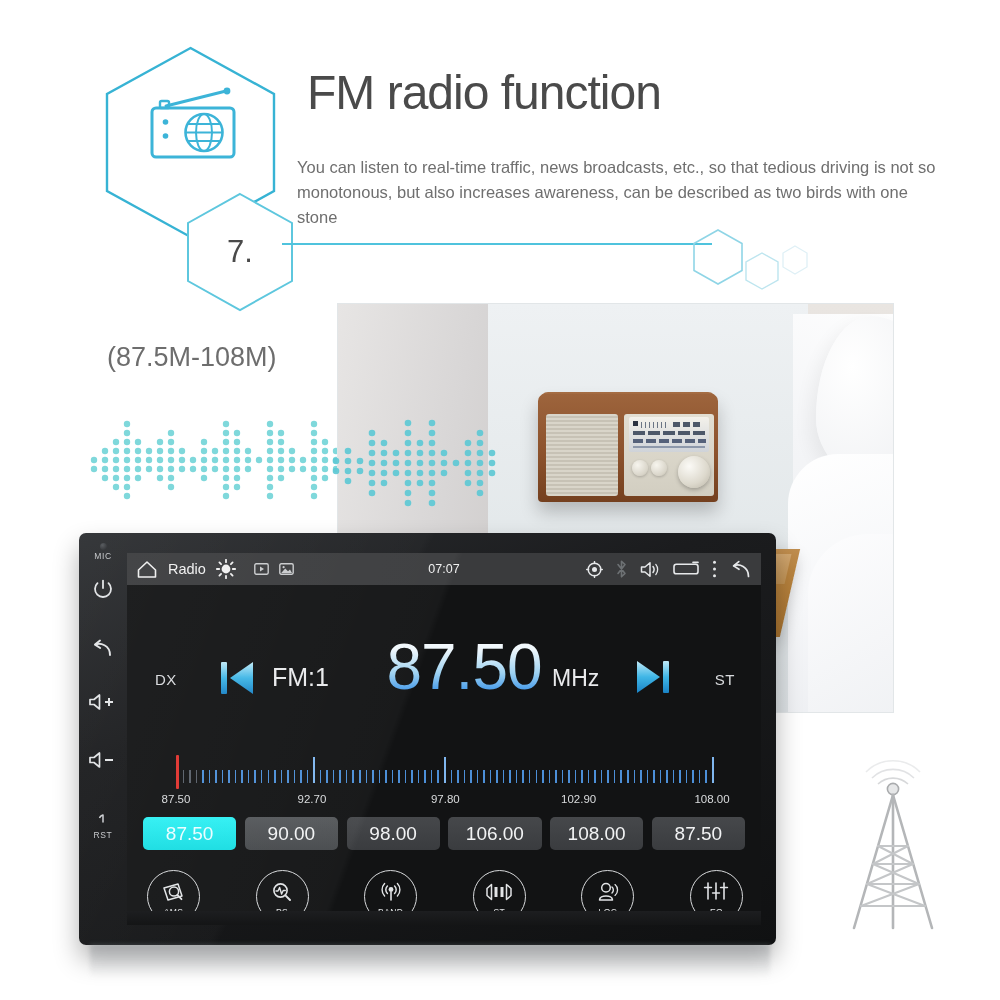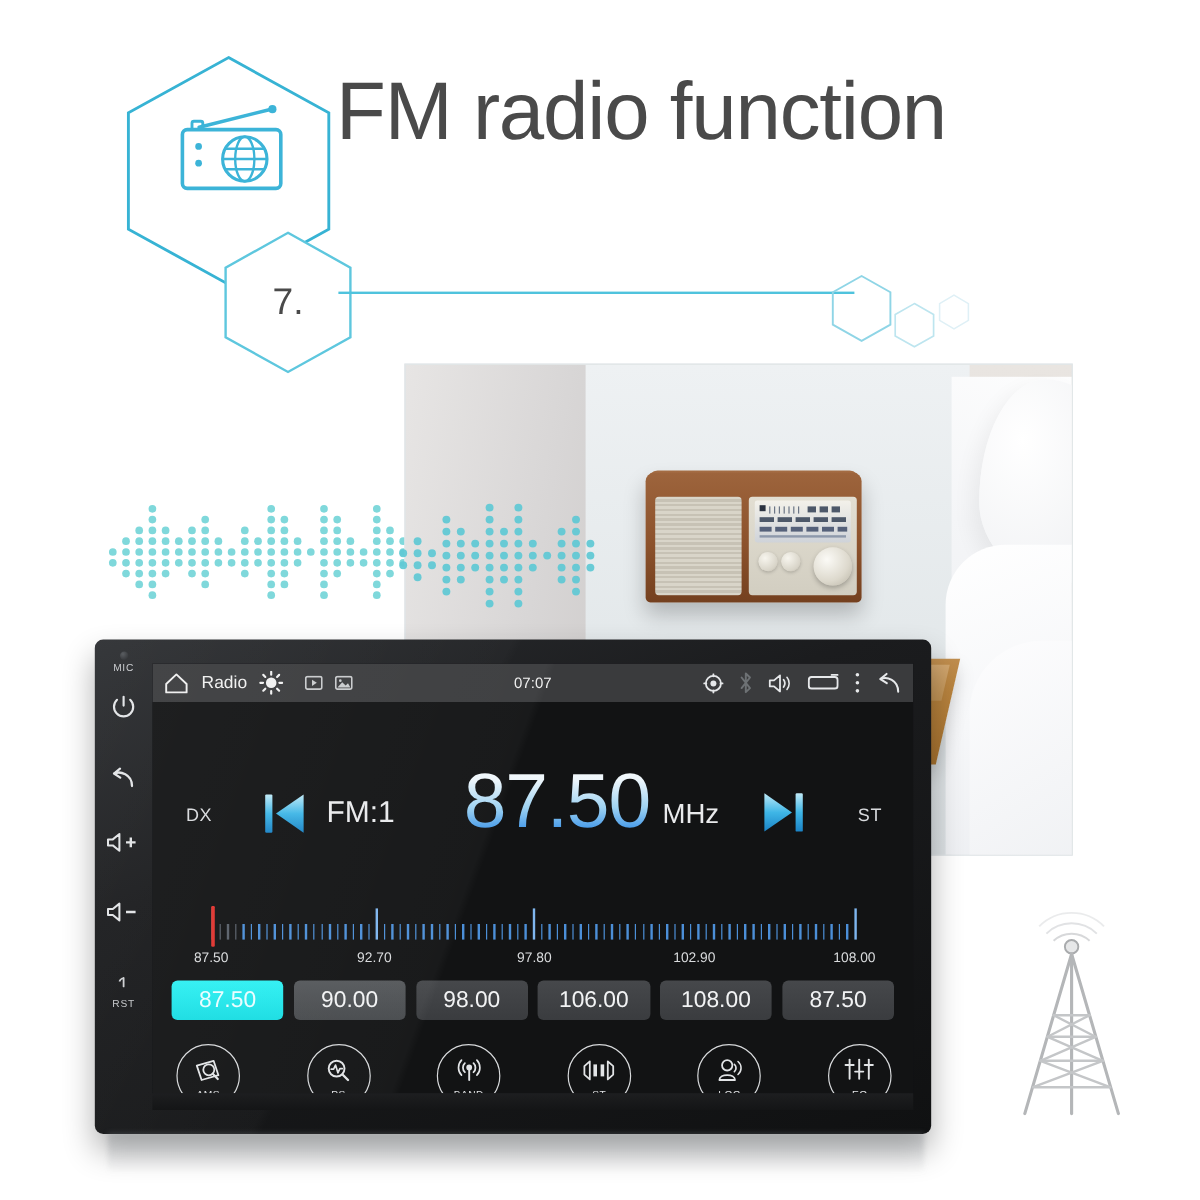--- a/index.html
+++ b/index.html
@@ -21,22 +21,22 @@
   .hex-num-label {
     position: absolute; left: 185px; top: 192px; width: 110px; height: 120px;
     display: flex; align-items: center; justify-content: center;
     font-size: 31px; color: #4a4a4a; letter-spacing: 0px;
   }
   .hdr-line {
     position: absolute; left: 282px; top: 243px; width: 430px; height: 2px;
     background: #4fc3dd;
   }
   .title {
-    position: absolute; left: 280px; top: 52px;
-    font-size: 68px; line-height: 82px; color: #4a4a4a;
+    position: absolute; left: 307px; top: 52px;
+    font-size: 48px; line-height: 82px; color: #4a4a4a;
     font-weight: 400; letter-spacing: -1px;
   }
   .subtitle {
     position: absolute; left: 297px; top: 155px; width: 640px;
     font-size: 16.5px; line-height: 25px; color: #6f6f6f;
   }
   .mini-hexes { position: absolute; left: 690px; top: 228px; width: 120px; height: 62px; }
 
   
   .photo {
@@ -282,27 +282,29 @@
   </svg>
 
   <svg class="hex-num" viewBox="0 0 110 120">
     <polygon points="55,2 107,31 107,89 55,118 3,89 3,31" fill="#ffffff" stroke="#5ec7de" stroke-width="2"></polygon>
   </svg>
   <div class="hex-num-label">7.</div>
 
   <div class="hdr-line"></div>
 
   <div class="title">FM radio function</div>
+  <div class="subtitle">You can listen to real-time traffic, news broadcasts, etc., so that tedious driving is not so monotonous, but also increases awareness, can be described as two birds with one stone</div>
 
   <svg class="mini-hexes" viewBox="0 0 120 62">
     <polygon points="28,2 52,15.5 52,42.5 28,56 4,42.5 4,15.5" fill="none" stroke="#8fd5e6" stroke-width="1.6"></polygon>
     <polygon points="72,25 88,34 88,52 72,61 56,52 56,34" fill="none" stroke="#bde5ef" stroke-width="1.4"></polygon>
     <polygon points="105,18 117,25 117,39 105,46 93,39 93,25" fill="none" stroke="#dff0f6" stroke-width="1.3"></polygon>
   </svg>
 
+  <div class="range-label">(87.5M-108M)</div>
 
   <svg class="dots" style="left:88px;top:405px;width:260px;height:110px;" viewBox="0 0 260 110">
     <g fill="#7fd8db">
       <g>
         <circle cx="6" cy="55" r="3.2"></circle>
           <circle cx="6" cy="64" r="3.2"></circle>
         <circle cx="17" cy="46" r="3.2"></circle>
           <circle cx="17" cy="55" r="3.2"></circle>
           <circle cx="17" cy="64" r="3.2"></circle>
           <circle cx="17" cy="73" r="3.2"></circle>

